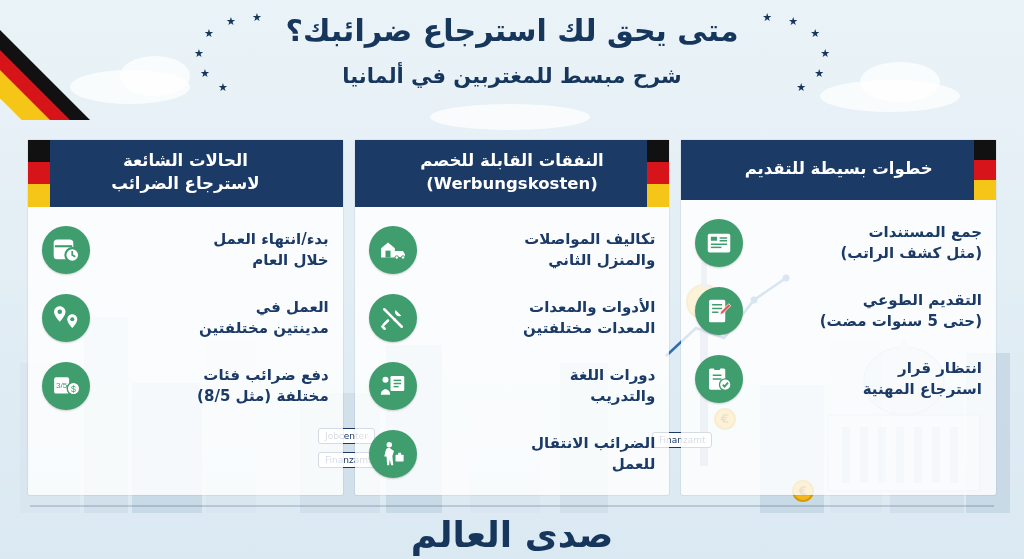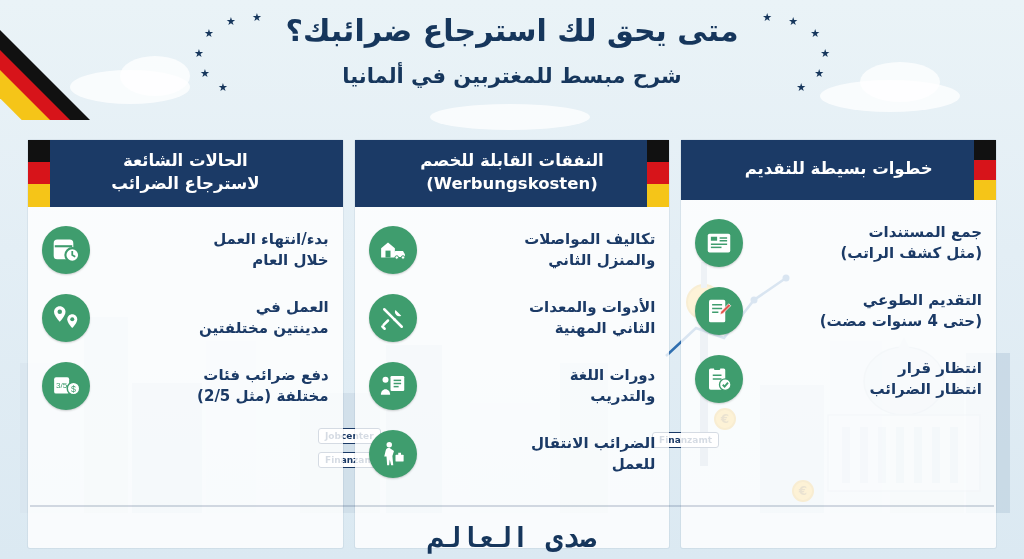--- a/index.html
+++ b/index.html
@@ -94,26 +94,25 @@
     position: absolute;
     color: #16365c;
     font-size: 11px;
     line-height: 1;
   }
 
   
   .columns {
     position: absolute;
     top: 140px; left: 28px; right: 28px;
-    height: 408px;
+    height: 355px;
     display: flex;
     flex-direction: row-reverse;
     gap: 12px;
     z-index: 7;
-    justify-content: flex-end;
   }
   .col {
     flex: 1 1 0;
     background: rgba(255,255,255,.82);
     border-radius: 2px;
     display: flex;
     flex-direction: column;
     box-shadow: 0 0 0 1px rgba(22,54,92,.06);
   }
   .col-head {
@@ -182,24 +181,23 @@
   .icon-circle svg { width: 30px; height: 30px; display: block; }
 
   
   .footer {
     position: absolute;
     left: 0; right: 0; bottom: 4px;
     text-align: center;
     z-index: 8;
   }
   .footer-text {
-    font-size: 28px;
+    font-size: 36px;
     font-weight: bold;
     color: #16365c;
-    font-family: Liberation Mono, monospace;
   }
   .footer-rule {
     position: absolute;
     left: 30px; right: 30px; bottom: 52px;
     height: 2px;
     background: rgba(27,58,102,.18);
     z-index: 7;
   }
 
   
@@ -220,21 +218,21 @@
     z-index: 5;
     font-size: 12px;
   }
   .chartline { position: absolute; z-index: 5; }
   .plaque {
     position: absolute;
     background: #ffffff;
     border: 1.5px solid #1b3a66;
     border-radius: 3px;
     font-size: 9px;
-    font-weight: bold;
+    font-weight: normal;
     color: #1b3a66;
     padding: 2px 6px;
     text-align: center;
     z-index: 6;
   }
 </style>
 </head>
 <body>
 
 <div id="stage">
@@ -361,21 +359,21 @@
               <path d="M7 2.5c-2.6 0-4.6 2-4.6 4.5 0 3.4 4.6 8 4.6 8s4.6-4.6 4.6-8c0-2.5-2-4.5-4.6-4.5z" fill="#ffffff"></path>
               <circle cx="7" cy="7" r="1.8" fill="#3f9d6e"></circle>
               <path d="M17 9c-2.2 0-4 1.8-4 4 0 3 4 7 4 7s4-4 4-7c0-2.2-1.8-4-4-4z" fill="#ffffff"></path>
               <circle cx="17" cy="13" r="1.6" fill="#3f9d6e"></circle>
             </svg>
           </div>
         </div>
 
         <div class="row">
           <div class="row-text">دفع ضرائب فئات
-مختلفة (مثل 2/5)</div>
+مختلفة (مثل 8/5)</div>
           <div class="icon-circle">
             <svg viewBox="0 0 24 24">
               <rect x="2.5" y="5" width="12" height="13" rx="1.5" fill="#ffffff"></rect>
               <text x="8.5" y="13.5" font-size="6.5" text-anchor="middle" fill="#3f9d6e" font-family="sans-serif">3/5</text>
               <circle cx="18" cy="14" r="5" fill="#ffffff" stroke="#3f9d6e" stroke-width="1.2"></circle>
               <text x="18" y="16.6" font-size="7" text-anchor="middle" fill="#3f9d6e" font-family="sans-serif">$</text>
             </svg>
           </div>
         </div>
 
@@ -404,21 +402,21 @@
               <rect x="6" y="12.5" width="4" height="5.5" fill="#3f9d6e"></rect>
               <path d="M12.5 17.5v-2.2l1.3-2.6h6.2l1.5 2.6v2.2z" fill="#ffffff"></path>
               <circle cx="15" cy="18" r="1.4" fill="#ffffff" stroke="#3f9d6e" stroke-width=".8"></circle>
               <circle cx="20" cy="18" r="1.4" fill="#ffffff" stroke="#3f9d6e" stroke-width=".8"></circle>
             </svg>
           </div>
         </div>
 
         <div class="row">
           <div class="row-text">الأدوات والمعدات
-الثاني المهنية</div>
+المعدات مختلفتين</div>
           <div class="icon-circle">
             <svg viewBox="0 0 24 24" stroke="#ffffff" stroke-width="2" stroke-linecap="round">
               <path d="M5 5l8.5 8.5"></path>
               <path d="M14 5.5a3.4 3.4 0 0 0 4.6 4.6l-4.6-4.6z" fill="#ffffff" stroke="none"></path>
               <path d="M19 19l-6-6"></path>
               <path d="M4.5 17.5 8 14"></path>
               <path d="M3.5 18.8l1.8 1.8"></path>
             </svg>
           </div>
         </div>
@@ -476,35 +474,35 @@
               <line x1="12.5" y1="10.2" x2="18.5" y2="10.2" stroke="#3f9d6e" stroke-width="1.2"></line>
               <line x1="5.5" y1="13" x2="18.5" y2="13" stroke="#3f9d6e" stroke-width="1.2"></line>
               <line x1="5.5" y1="15.5" x2="14" y2="15.5" stroke="#3f9d6e" stroke-width="1.2"></line>
             </svg>
           </div>
         </div>
 
 
         <div class="row">
           <div class="row-text">التقديم الطوعي
-(حتى 4 سنوات مضت)</div>
+(حتى 5 سنوات مضت)</div>
           <div class="icon-circle">
             <svg viewBox="0 0 24 24">
               <rect x="4" y="3" width="13" height="18" rx="1.3" fill="#ffffff"></rect>
               <line x1="6.5" y1="7" x2="14.5" y2="7" stroke="#3f9d6e" stroke-width="1.2"></line>
               <line x1="6.5" y1="10" x2="14.5" y2="10" stroke="#3f9d6e" stroke-width="1.2"></line>
               <line x1="6.5" y1="13" x2="11.5" y2="13" stroke="#3f9d6e" stroke-width="1.2"></line>
               <path d="M19.8 6.2 21.4 7.8 15 14.2l-2.2.6.6-2.2z" fill="#e4564f" stroke="#ffffff" stroke-width=".6"></path>
             </svg>
           </div>
         </div>
 
         <div class="row">
           <div class="row-text">انتظار قرار
-انتظار الضرائب</div>
+استرجاع المهنية</div>
           <div class="icon-circle">
             <svg viewBox="0 0 24 24">
               <rect x="4" y="3.5" width="13" height="17" rx="1.3" fill="#ffffff"></rect>
               <rect x="8" y="1.8" width="5" height="3" rx=".8" fill="#3f9d6e"></rect>
               <line x1="7" y1="9" x2="14" y2="9" stroke="#3f9d6e" stroke-width="1.2"></line>
               <line x1="7" y1="12" x2="14" y2="12" stroke="#3f9d6e" stroke-width="1.2"></line>
               <circle cx="17" cy="16.5" r="4.6" fill="#ffffff" stroke="#3f9d6e" stroke-width="1.1"></circle>
               <polyline points="15,16.6 16.5,18.1 19.2,14.9" fill="none" stroke="#3f9d6e" stroke-width="1.5"></polyline>
             </svg>
           </div>

